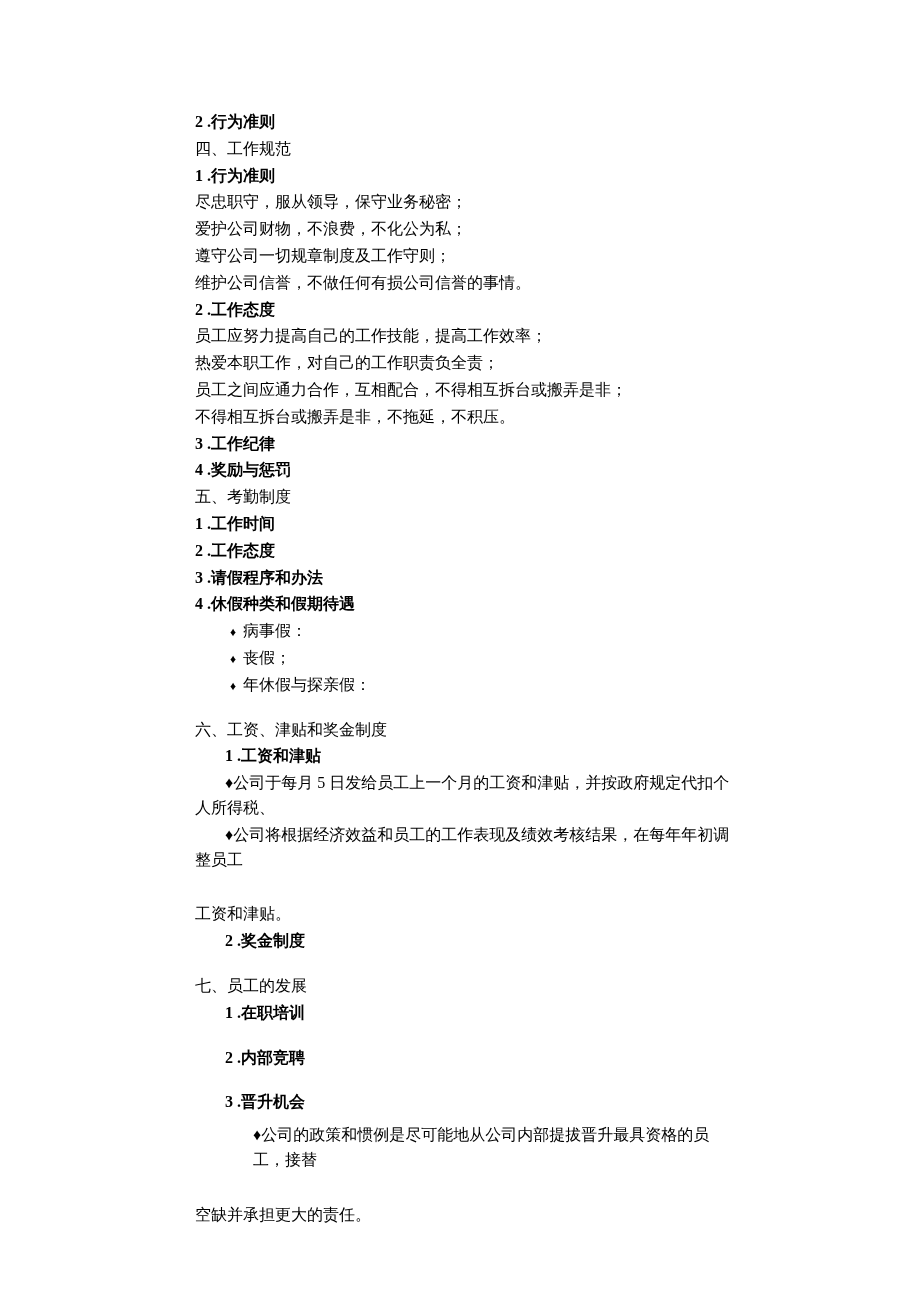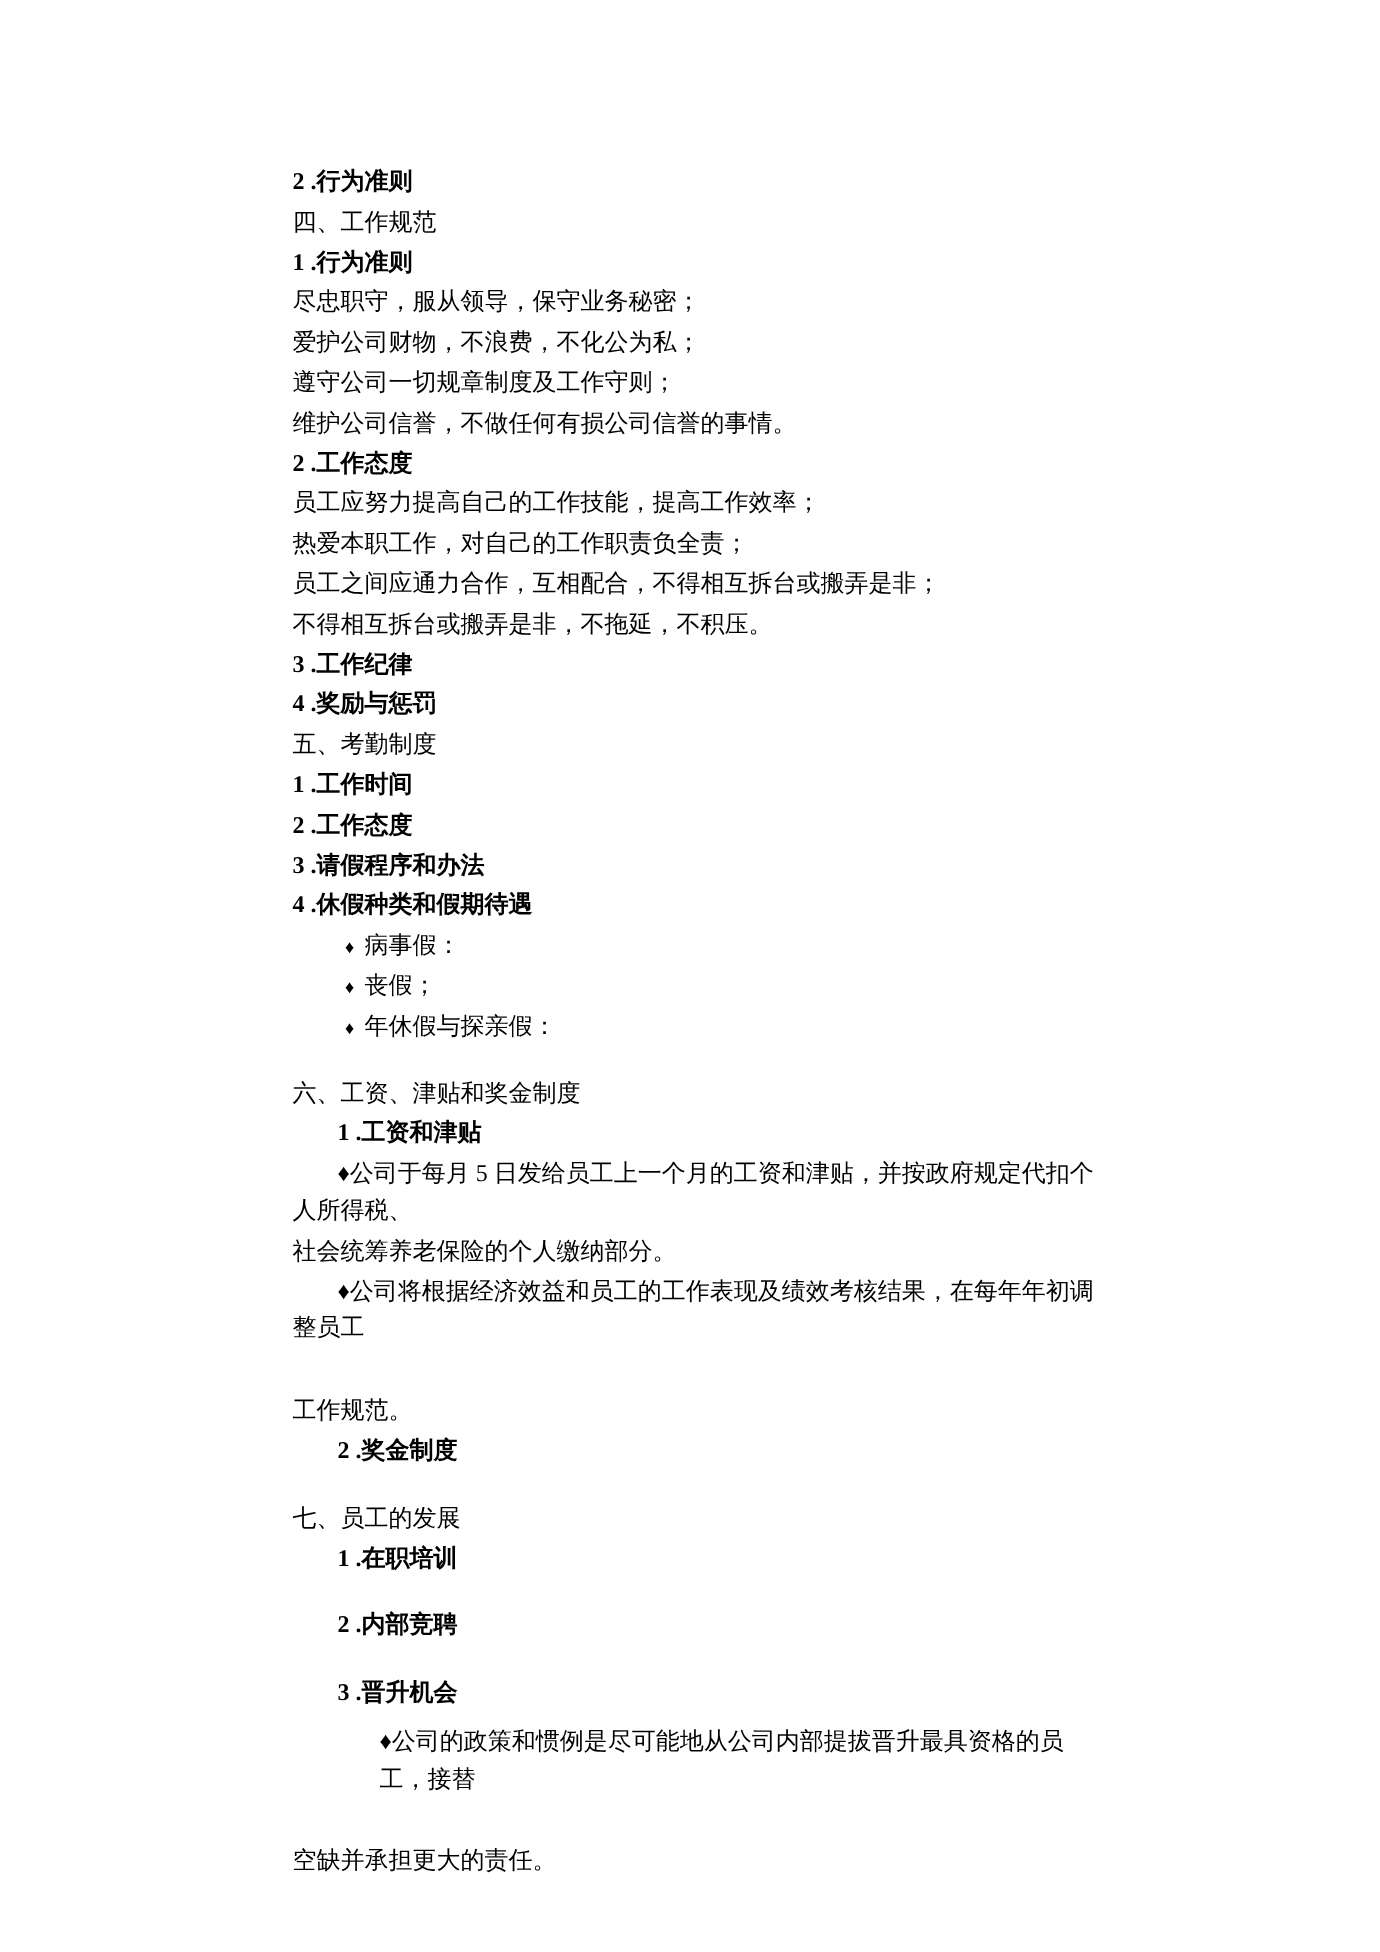--- a/index.html
+++ b/index.html
@@ -96,26 +96,25 @@
 
   <div class="gap-md"></div>
 
   <p class="line">六、工资、津贴和奖金制度</p>
 
   <p class="line indent1">
     <span class="num">1</span>
     <span class="bold">.工资和津贴</span>
   </p>
   <p class="line para-indent">♦公司于每月 5 日发给员工上一个月的工资和津贴，并按政府规定代扣个人所得税、</p>
-  <p class="line">社会统筹养老保险的个人缴纳部分。</p>
   <p class="line para-indent">♦公司将根据经济效益和员工的工作表现及绩效考核结果，在每年年初调整员工</p>
 
   <div class="gap-lg"></div>
 
-  <p class="line">工作规范。</p>
+  <p class="line">工资和津贴。</p>
 
   <p class="line indent1">
     <span class="num">2</span>
     <span class="bold">.奖金制度</span>
   </p>
 
   <div class="gap-md"></div>
 
   <p class="line">七、员工的发展</p>
 

